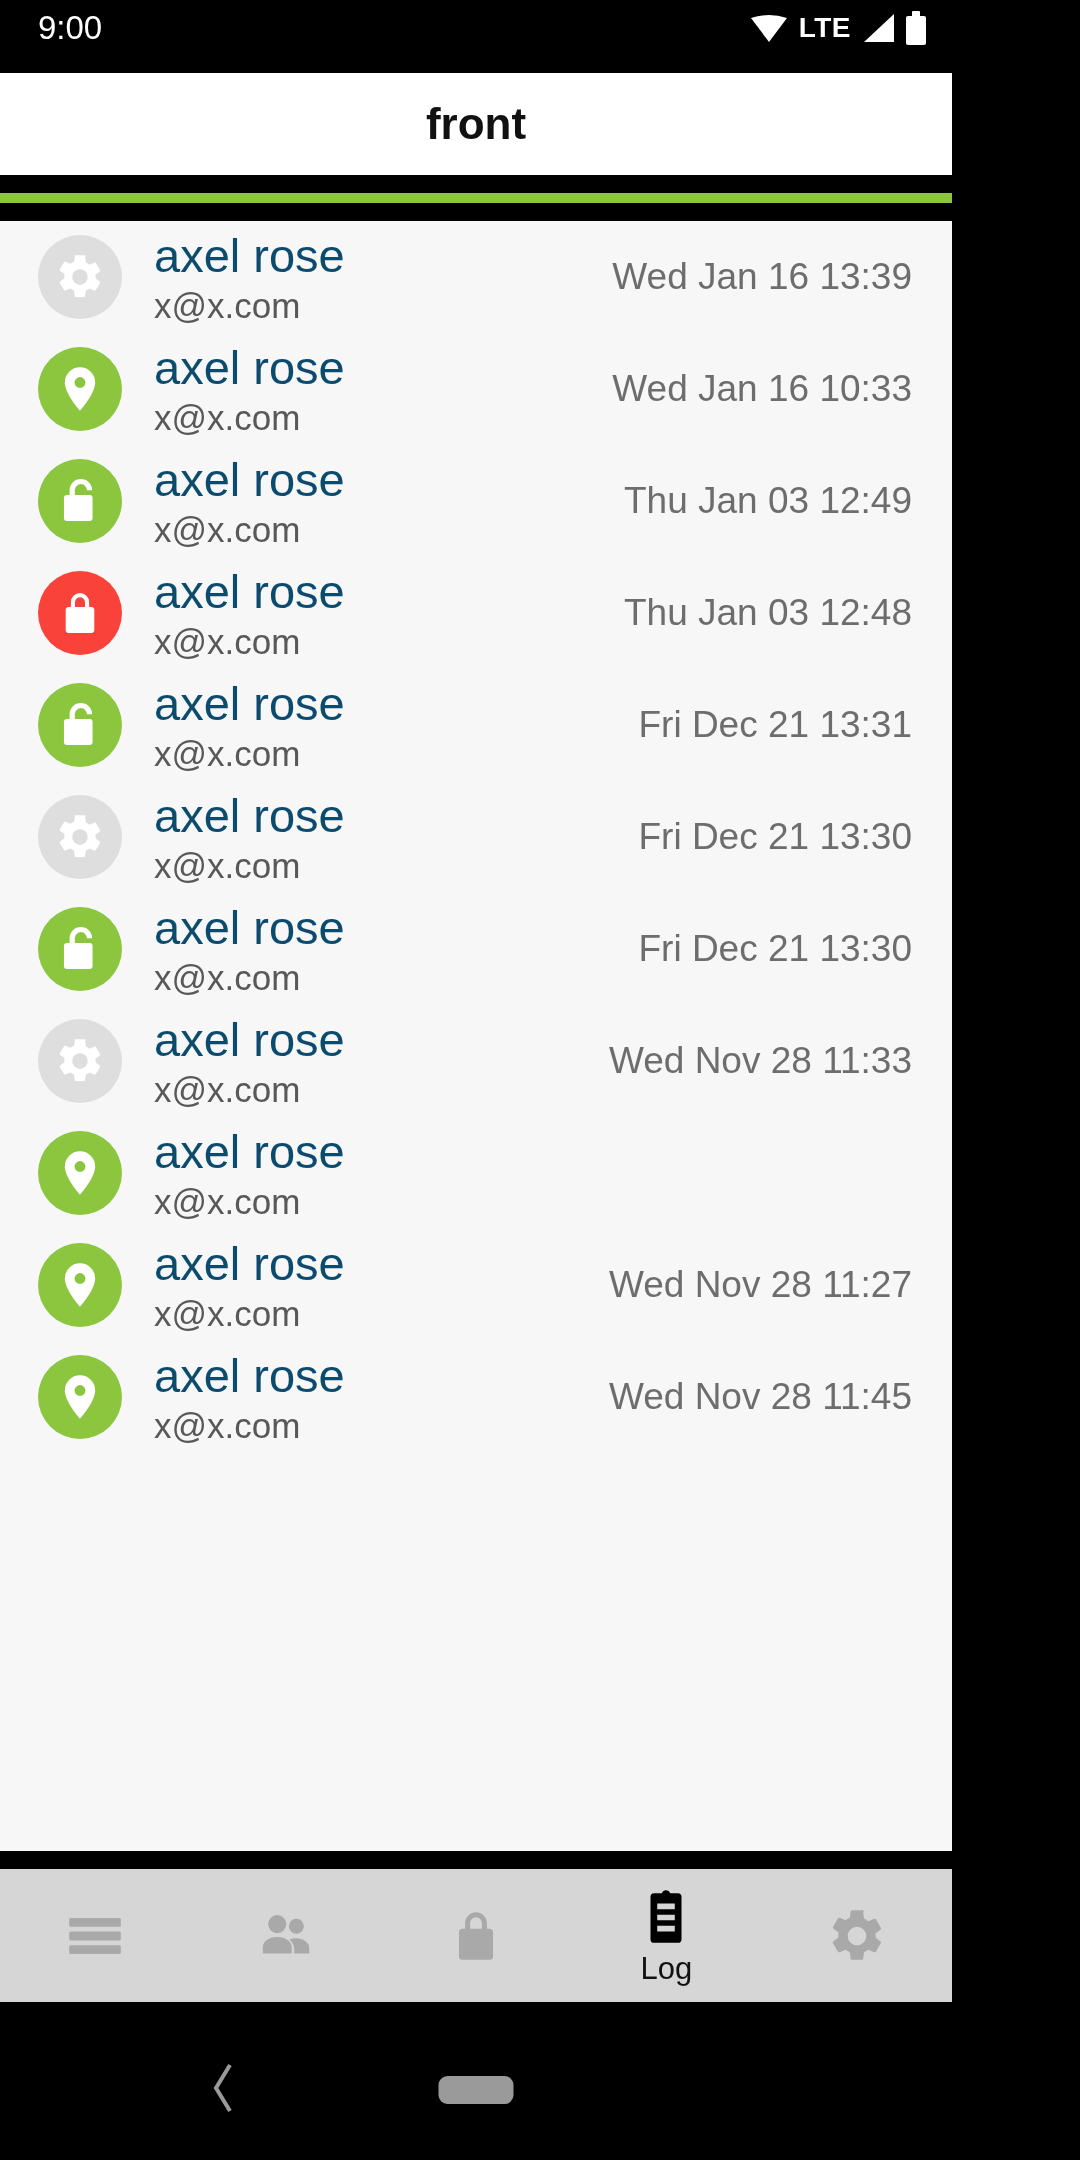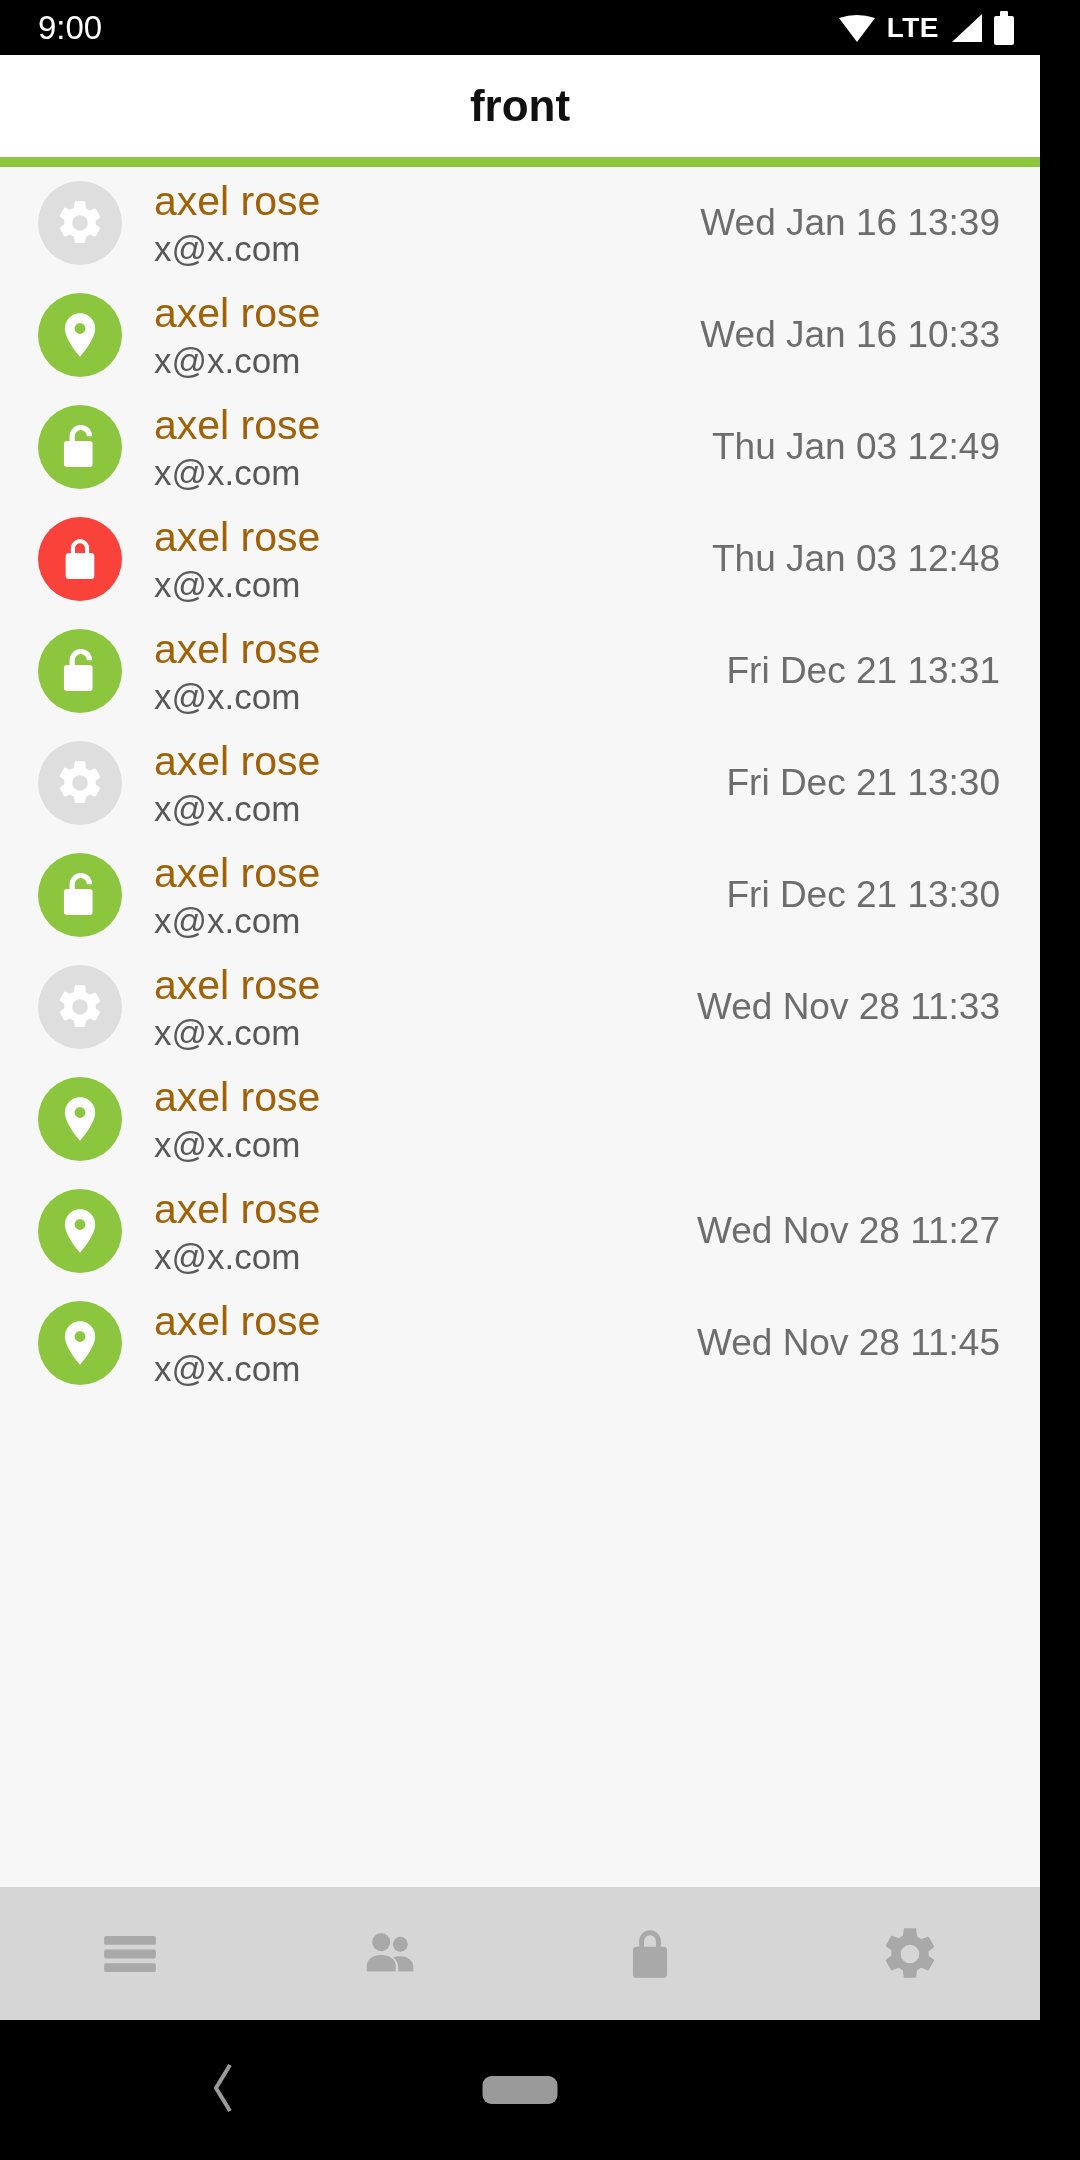--- a/index.html
+++ b/index.html
@@ -2,21 +2,21 @@
 <html><head>
 <meta charset="utf-8">
 <style>
   * { margin:0; padding:0; box-sizing:border-box; }
   html, body {
     width:1080px; height:2160px;
     background:#000;
     font-family:"Liberation Sans", sans-serif;
     overflow:hidden;
   }
-  #phone { width:1040px; height:2160px; position:relative; display:flex; flex-direction:column; }
+  #phone { width:952px; height:2160px; position:relative; display:flex; flex-direction:column;gap:18px; }
 
   
   .statusbar {
     height:55px; background:#000; color:#fff;
     display:flex; align-items:center; justify-content:space-between;
     padding:0 26px 0 38px; flex:0 0 55px;
   }
   .status-clock { font-size:33px; letter-spacing:0px; line-height:1; font-weight:400; }
   .status-icons { display:flex; align-items:center; gap:11px; }
   .ico-wifi { width:38px; height:30px; }
@@ -47,21 +47,21 @@
     flex:0 0 84px; width:84px; height:84px; border-radius:50%;
     display:flex; align-items:center; justify-content:center;
     margin-right:32px;
   }
   .avatar.green { background:#8CC63F; }
   .avatar.red   { background:#F9423A; }
   .avatar.grey  { background:#DEDEDE; }
   .avatar svg { display:block; }
 
   .row-texts { flex:1 1 auto; display:flex; flex-direction:column; justify-content:center; }
-  .row-name  { font-size:41px; color:#a16207; line-height:1.23; }
+  .row-name  { font-size:47px; color:#0c4a6e; line-height:1.23; }
   .row-mail  { font-size:35px; color:#585858; line-height:1.23; }
   .row-time  {
     flex:0 0 auto; font-size:37px; color:#6d6d6d;
     text-align:right; white-space:nowrap;
   }
 
   
   .tabbar {
     flex:0 0 133px; background:#D6D6D6;
     display:flex; align-items:stretch;
@@ -290,20 +290,28 @@
             <path fill="#A9A9A9" d="M16 12.9c-1 0-1.9.2-2.7.5 1.2 1 1.9 2.3 1.9 3.8v1.6H21v-2.1c0-2-2.2-3.8-5-3.8z"></path>
           </svg>
         </span>
       </div>
       <div class="tab">
         <span>
           <svg width="62" height="62" viewBox="0 0 24 24">
             <path fill="#A9A9A9" d="M17.2 9.2h-1V7a4.2 4.2 0 0 0-8.4 0v2.2h-1A1.4 1.4 0 0 0 5.4 10.6v9.2a1.4 1.4 0 0 0 1.4 1.4h10.4a1.4 1.4 0 0 0 1.4-1.4v-9.2a1.4 1.4 0 0 0-1.4-1.4zM9.7 7a2.3 2.3 0 0 1 4.6 0v2.2H9.7V7z"></path>
           </svg>
         </span>
+      </div>
+      <div class="tab">
+        <span>
+          <svg width="62" height="62" viewBox="0 0 24 24">
+            <path fill="#000000" d="M13.6 2.4a1.7 1.7 0 0 0-3.2 0H7.4A1.4 1.4 0 0 0 6 3.8v16.4a1.4 1.4 0 0 0 1.4 1.4h9.2a1.4 1.4 0 0 0 1.4-1.4V3.8a1.4 1.4 0 0 0-1.4-1.4h-3zM8.6 6.4h6.8v2.2H8.6V6.4zm0 4.3h6.8v2.2H8.6v-2.2zm0 4.3h6.8v2.2H8.6V15z"></path>
+          </svg>
+        </span>
+        <span class="tab-label">Log</span>
       </div>
       <div class="tab">
         <span>
           <svg width="62" height="62" viewBox="0 0 24 24">
             <path fill="#A9A9A9" d="M19.14 12.94c.04-.3.06-.61.06-.94s-.02-.64-.07-.94l2.03-1.58a.49.49 0 0 0 .12-.61l-1.92-3.32a.49.49 0 0 0-.59-.22l-2.39.96a7.03 7.03 0 0 0-1.62-.94l-.36-2.54A.48.48 0 0 0 13.9 2h-3.84a.48.48 0 0 0-.47.41l-.36 2.54c-.59.24-1.13.56-1.62.94l-2.39-.96a.48.48 0 0 0-.59.22L2.71 8.47a.48.48 0 0 0 .12.61l2.03 1.58c-.05.3-.09.63-.09.94s.02.64.07.94l-2.03 1.58a.49.49 0 0 0-.12.61l1.92 3.32c.12.22.37.29.59.22l2.39-.96c.5.38 1.03.7 1.62.94l.36 2.54c.05.24.24.41.48.41h3.84c.24 0 .44-.17.47-.41l.36-2.54c.59-.24 1.13-.56 1.62-.94l2.39.96c.22.08.47 0 .59-.22l1.92-3.32a.49.49 0 0 0-.12-.61l-2.01-1.58zM12 15.6A3.6 3.6 0 1 1 12 8.4a3.6 3.6 0 0 1 0 7.2z"></path>
           </svg>
         </span>
       </div>
     </div>
 

